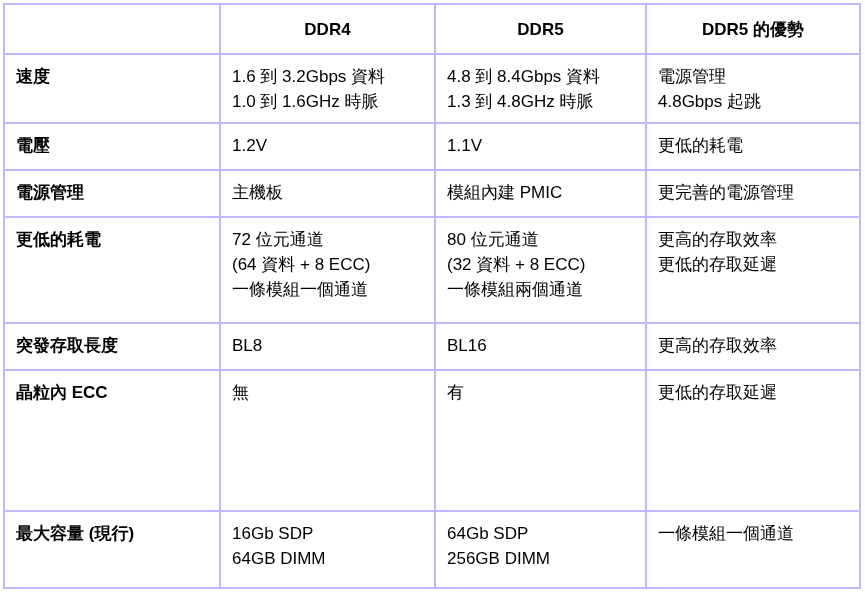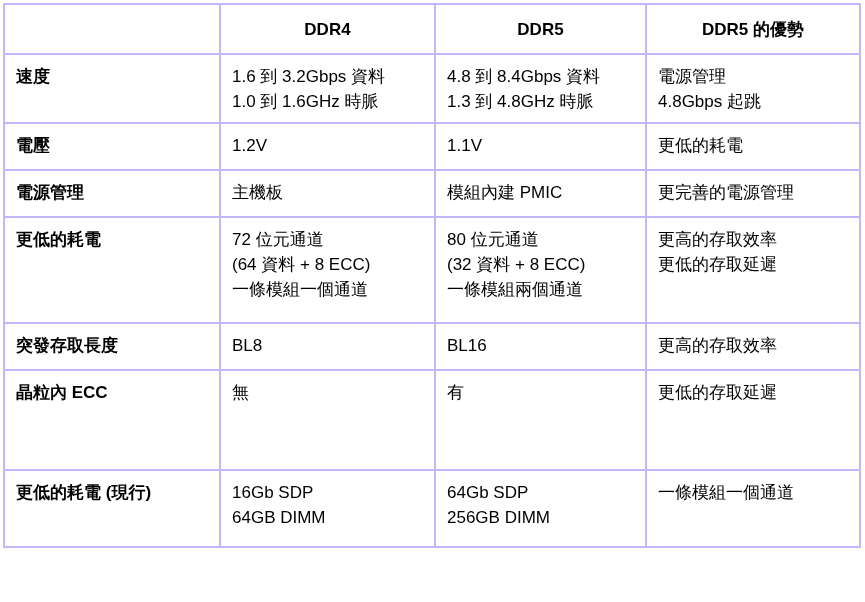--- a/index.html
+++ b/index.html
@@ -89,28 +89,28 @@
 一條模組兩個通道</td>
     <td>更高的存取效率
 更低的存取延遲</td>
   </tr>
   <tr style="height:47px">
     <td class="rowlabel">突發存取長度</td>
     <td>BL8</td>
     <td>BL16</td>
     <td>更高的存取效率</td>
   </tr>
-  <tr style="height:100px">
+  <tr style="height:141px">
     <td class="rowlabel">晶粒內 ECC</td>
     <td>無</td>
     <td>有</td>
     <td>更低的存取延遲</td>
   </tr>
   <tr style="height:77px">
-    <td class="rowlabel">更低的耗電 (現行)</td>
+    <td class="rowlabel">最大容量 (現行)</td>
     <td>16Gb SDP
 64GB DIMM</td>
     <td>64Gb SDP
 256GB DIMM</td>
     <td>一條模組一個通道</td>
   </tr>
 </tbody>
   </table>
 
 </body></html>

